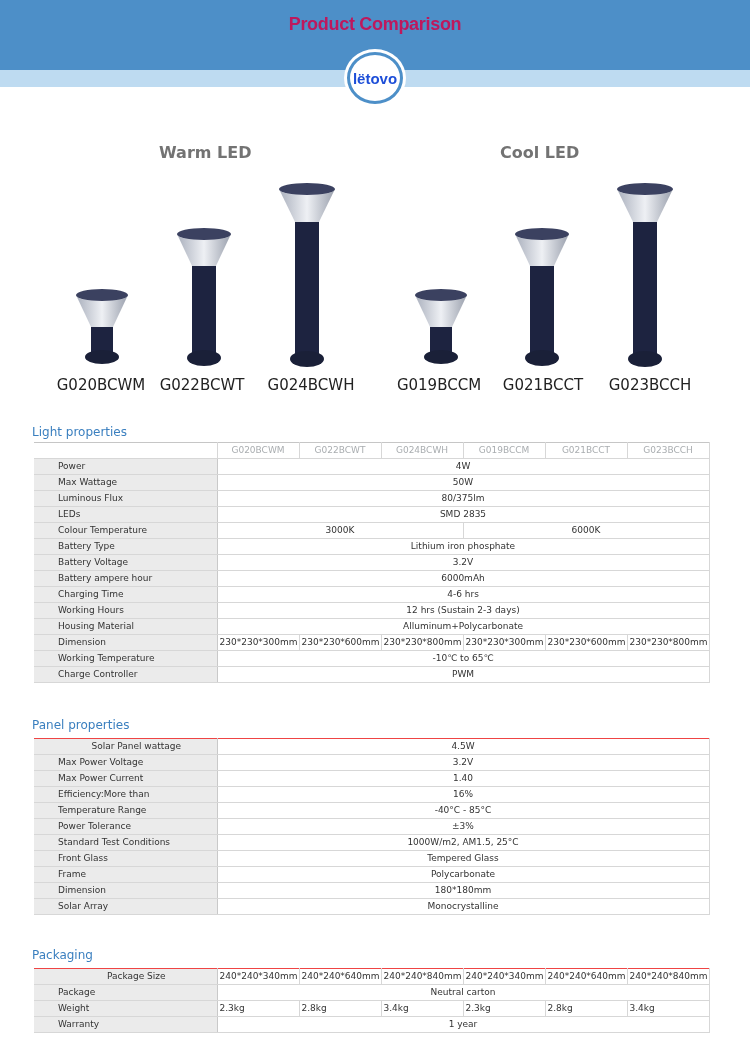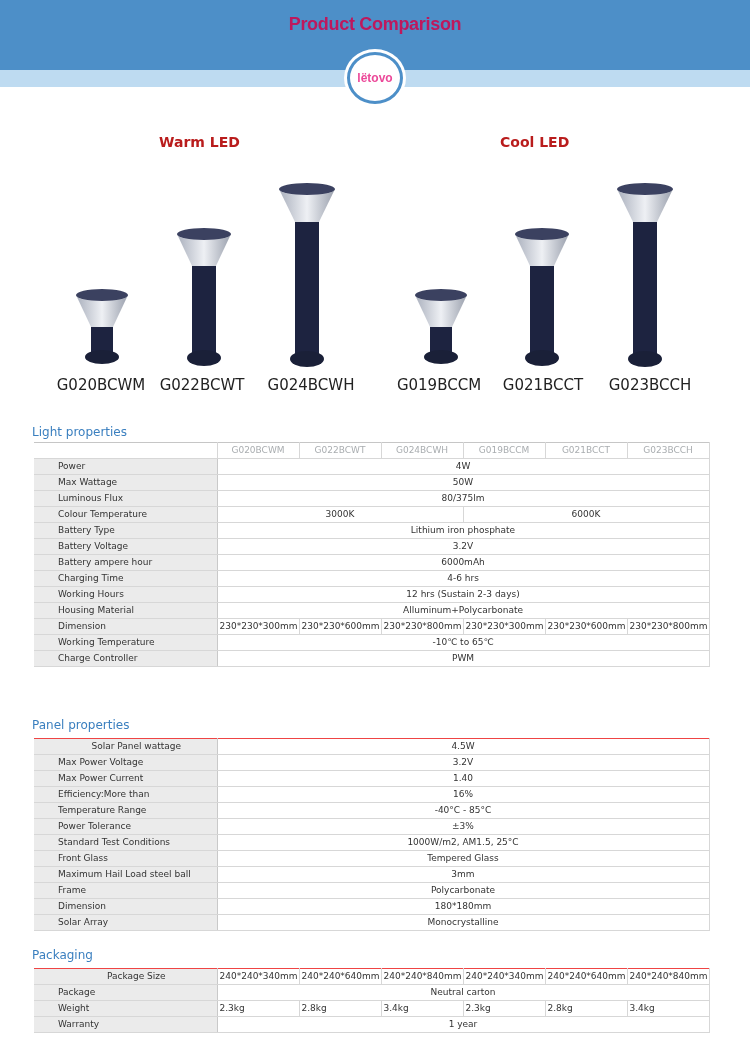--- a/index.html
+++ b/index.html
@@ -1,23 +1,23 @@
 <!DOCTYPE html>
 <html><head>
 <meta charset="utf-8">
 <style>
   * { box-sizing: border-box; margin: 0; padding: 0; }
   body { width: 750px; height: 1061px; background: #ffffff; font-family: "DejaVu Sans", sans-serif; color: #333; overflow: hidden; position: relative; }
   .header-band { position: absolute; left: 0; top: 0; width: 750px; height: 70px; background: #4d8fc8; }
   .header-light { position: absolute; left: 0; top: 70px; width: 750px; height: 17px; background: #bedbf1; }
   .header-title { position: absolute; left: 0; top: 14px; width: 750px; text-align: center; color: #be185d; font-family: "Liberation Sans", sans-serif; font-size: 18px; font-weight: bold; letter-spacing: -0.3px; }
   .logo { position: absolute; left: 347px; top: 52px; width: 56px; height: 52px; border-radius: 50%; background: #fff; border: 3px solid #4d8fc8; box-shadow: 0 0 0 3px #fff; display: flex; align-items: center; justify-content: center; }
-  .logo span { color: #ec4899; font-family: "Liberation Sans", sans-serif; font-size: 12px; font-weight: bold; }
-
-  .group-title { position: absolute; top: 134px; font-family: "DejaVu Sans", sans-serif; font-weight: bold; font-size: 14px; color: #b91c1c; }
+  .logo span { color: #1d4ed8; font-family: "Liberation Sans", sans-serif; font-size: 15px; font-weight: bold; }
+
+  .group-title { position: absolute; top: 143px; font-family: "DejaVu Sans", sans-serif; font-weight: bold; font-size: 16px; color: #737373; }
   .product-label { position: absolute; top: 376px; font-family: "DejaVu Sans", sans-serif; font-size: 15px; color: #222; width: 110px; text-align: center; }
 
   .lamp { position: absolute; }
 
   .section-title { position: absolute; left: 32px; font-size: 12px; color: #3a7fbf; font-family: "DejaVu Sans", sans-serif; }
   table.spec { position: absolute; left: 34px; width: 675px; border-collapse: collapse; font-size: 9px; font-family: "DejaVu Sans", sans-serif; color: #333; table-layout: fixed; }
   table.spec td { height: 16px; border-bottom: 1px solid #d7d7d7; border-right: 1px solid #d7d7d7; padding: 0 2px; white-space: nowrap; overflow: hidden; text-align: center; line-height: 15px; }
   table.spec td.lbl { background: #ebebeb; text-align: left; padding-left: 24px; border-right: 1px solid #c9c9c9; }
   table.spec td.left { text-align: left; margin-left: 28px; }
   table.spec tr.top td { border-top: 1px solid #ef4444; text-align: center; }
@@ -116,20 +116,24 @@
       </tr>
   <tr>
         <td class="lbl">Max Wattage</td>
         <td colspan="6">50W</td>
       </tr>
   <tr>
         <td class="lbl">Luminous Flux</td>
         <td colspan="6">80/375lm</td>
       </tr>
   <tr>
+        <td class="lbl">LEDs</td>
+        <td colspan="6">SMD 2835</td>
+      </tr>
+  <tr>
         <td class="lbl">Colour Temperature</td>
         <td colspan="3">3000K</td>
         <td colspan="3">6000K</td>
       </tr>
   <tr>
         <td class="lbl">Battery Type</td>
         <td colspan="6">Lithium iron phosphate</td>
       </tr>
   <tr>
         <td class="lbl">Battery Voltage</td>
@@ -204,24 +208,20 @@
       </tr>
   <tr>
         <td class="lbl">Standard Test Conditions</td>
         <td>1000W/m2, AM1.5, 25°C</td>
       </tr>
   <tr>
         <td class="lbl">Front Glass</td>
         <td>Tempered Glass</td>
       </tr>
   <tr>
-        <td class="lbl">Maximum Hail Load steel ball</td>
-        <td>3mm</td>
-      </tr>
-  <tr>
         <td class="lbl">Frame</td>
         <td>Polycarbonate</td>
       </tr>
   <tr>
         <td class="lbl">Dimension</td>
         <td>180*180mm</td>
       </tr>
   <tr>
         <td class="lbl">Solar Array</td>
         <td>Monocrystalline</td>

